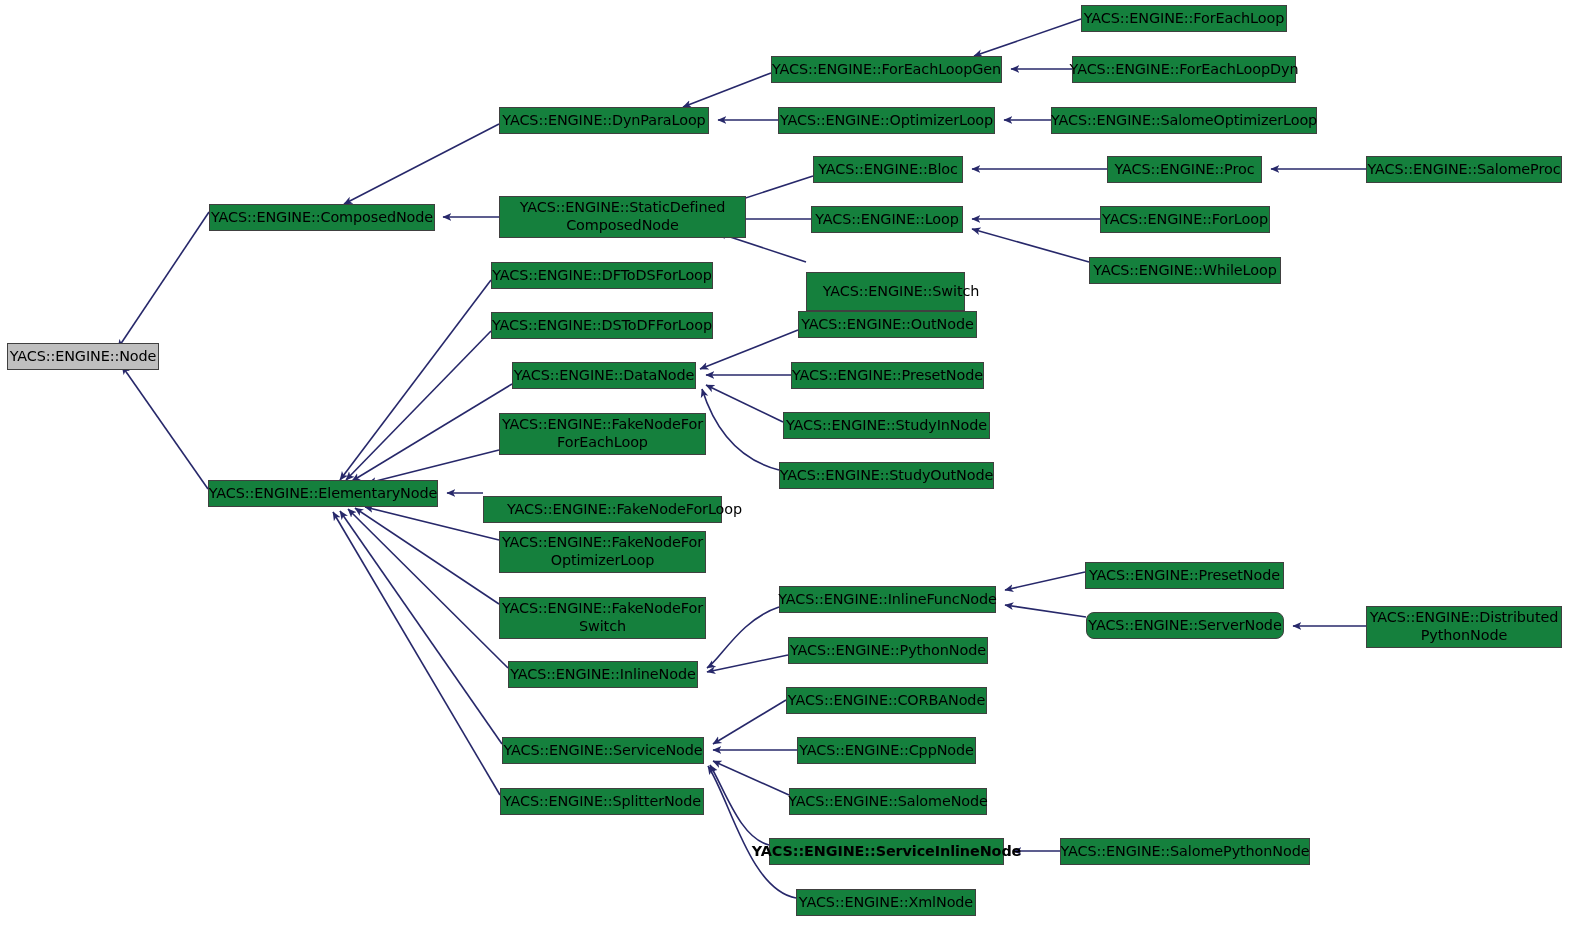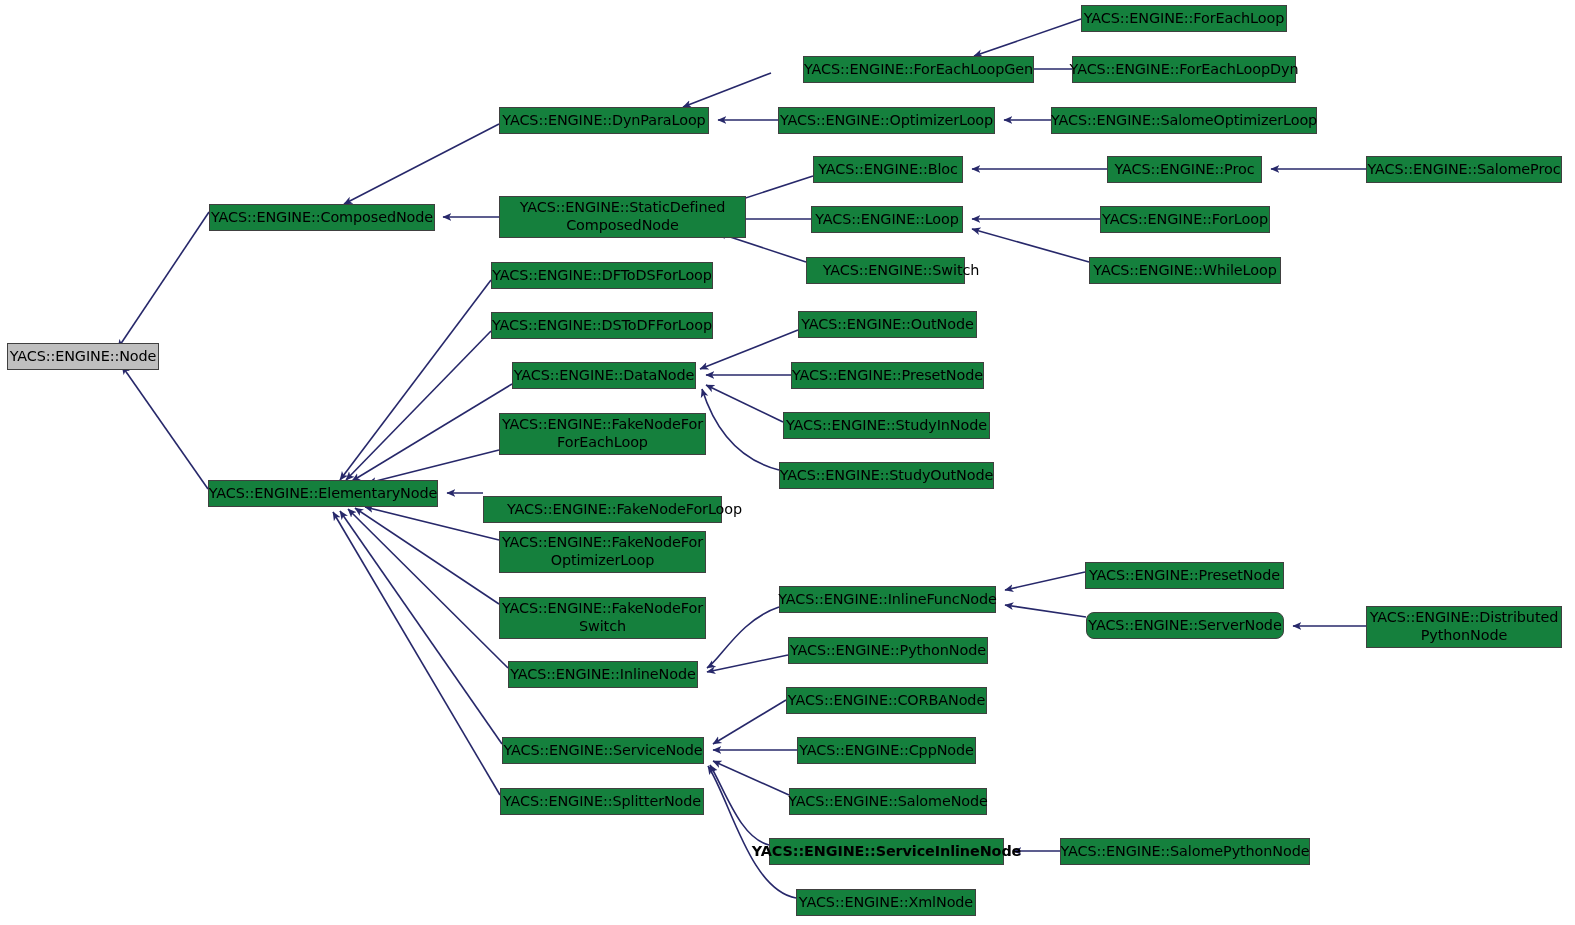--- a/index.html
+++ b/index.html
@@ -100,28 +100,28 @@
       </g>
   </svg>
 
   <div id="nodes-group">
       <div class="node-box root-node" style="left: 7px; top: 343px; width: 152px; height: 27px;">YACS::ENGINE::Node</div>
       <div class="node-box" style="left: 209px; top: 204px; width: 226px; height: 27px;">YACS::ENGINE::ComposedNode</div>
       <div class="node-box" style="left: 208px; top: 480px; width: 230px; height: 27px;">YACS::ENGINE::ElementaryNode</div>
       <div class="node-box" style="left: 499px; top: 107px; width: 210px; height: 27px;">YACS::ENGINE::DynParaLoop</div>
       <div class="node-box" style="left: 499px; top: 196px; width: 247px; height: 42px;">YACS::ENGINE::StaticDefined
 ComposedNode</div>
-      <div class="node-box" style="left: 771px; top: 56px; width: 231px; height: 27px; margin-left: 32px;">YACS::ENGINE::ForEachLoopGen</div>
+      <div class="node-box" style="left: 771px; top: 56px; width: 231px; height: 27px;">YACS::ENGINE::ForEachLoopGen</div>
       <div class="node-box" style="left: 778px; top: 107px; width: 217px; height: 27px;">YACS::ENGINE::OptimizerLoop</div>
       <div class="node-box" style="left: 1081px; top: 5px; width: 206px; height: 27px;">YACS::ENGINE::ForEachLoop</div>
       <div class="node-box" style="left: 1072px; top: 56px; width: 224px; height: 27px;">YACS::ENGINE::ForEachLoopDyn</div>
       <div class="node-box" style="left: 1051px; top: 107px; width: 266px; height: 27px;">YACS::ENGINE::SalomeOptimizerLoop</div>
       <div class="node-box" style="left: 813px; top: 156px; width: 150px; height: 27px;">YACS::ENGINE::Bloc</div>
       <div class="node-box" style="left: 811px; top: 206px; width: 152px; height: 27px;">YACS::ENGINE::Loop</div>
-      <div class="node-box" style="left: 806px; top: 257px; width: 159px; height: 27px; padding-left: 31px;">YACS::ENGINE::Switch</div>
+      <div class="node-box" style="left: 806px; top: 272px; width: 159px; height: 39px; padding-left: 31px;">YACS::ENGINE::Switch</div>
       <div class="node-box" style="left: 1107px; top: 156px; width: 155px; height: 27px;">YACS::ENGINE::Proc</div>
       <div class="node-box" style="left: 1366px; top: 156px; width: 196px; height: 27px;">YACS::ENGINE::SalomeProc</div>
       <div class="node-box" style="left: 1100px; top: 206px; width: 170px; height: 27px;">YACS::ENGINE::ForLoop</div>
       <div class="node-box" style="left: 1089px; top: 257px; width: 192px; height: 27px;">YACS::ENGINE::WhileLoop</div>
       <div class="node-box" style="left: 491px; top: 262px; width: 222px; height: 27px;">YACS::ENGINE::DFToDSForLoop</div>
       <div class="node-box" style="left: 491px; top: 312px; width: 222px; height: 27px;">YACS::ENGINE::DSToDFForLoop</div>
       <div class="node-box" style="left: 512px; top: 362px; width: 184px; height: 27px;">YACS::ENGINE::DataNode</div>
       <div class="node-box" style="left: 798px; top: 311px; width: 179px; height: 27px;">YACS::ENGINE::OutNode</div>
       <div class="node-box" style="left: 791px; top: 362px; width: 193px; height: 27px;">YACS::ENGINE::PresetNode</div>
       <div class="node-box" style="left: 783px; top: 412px; width: 207px; height: 27px;">YACS::ENGINE::StudyInNode</div>

